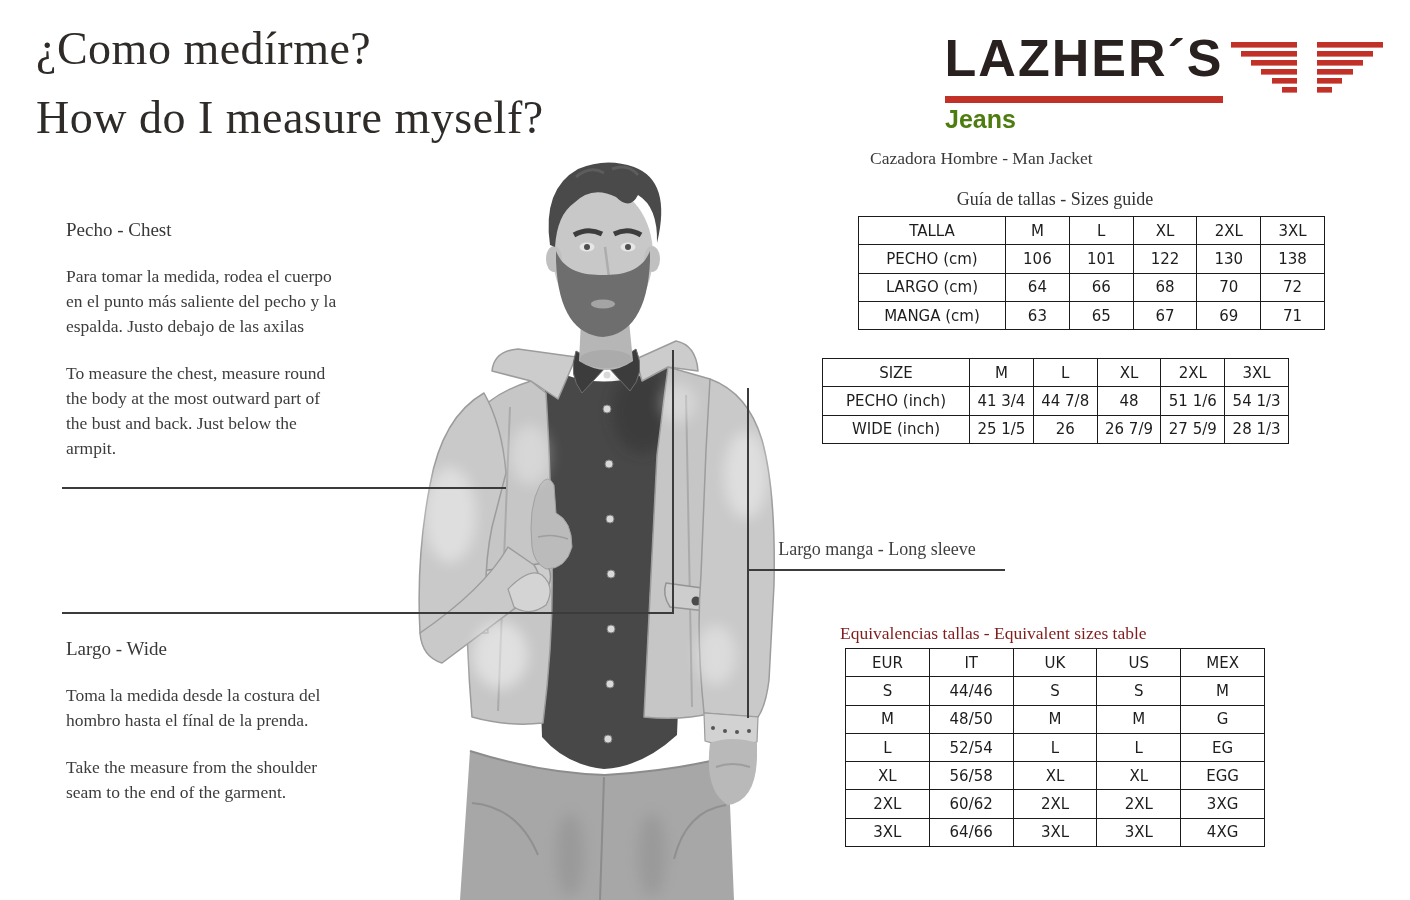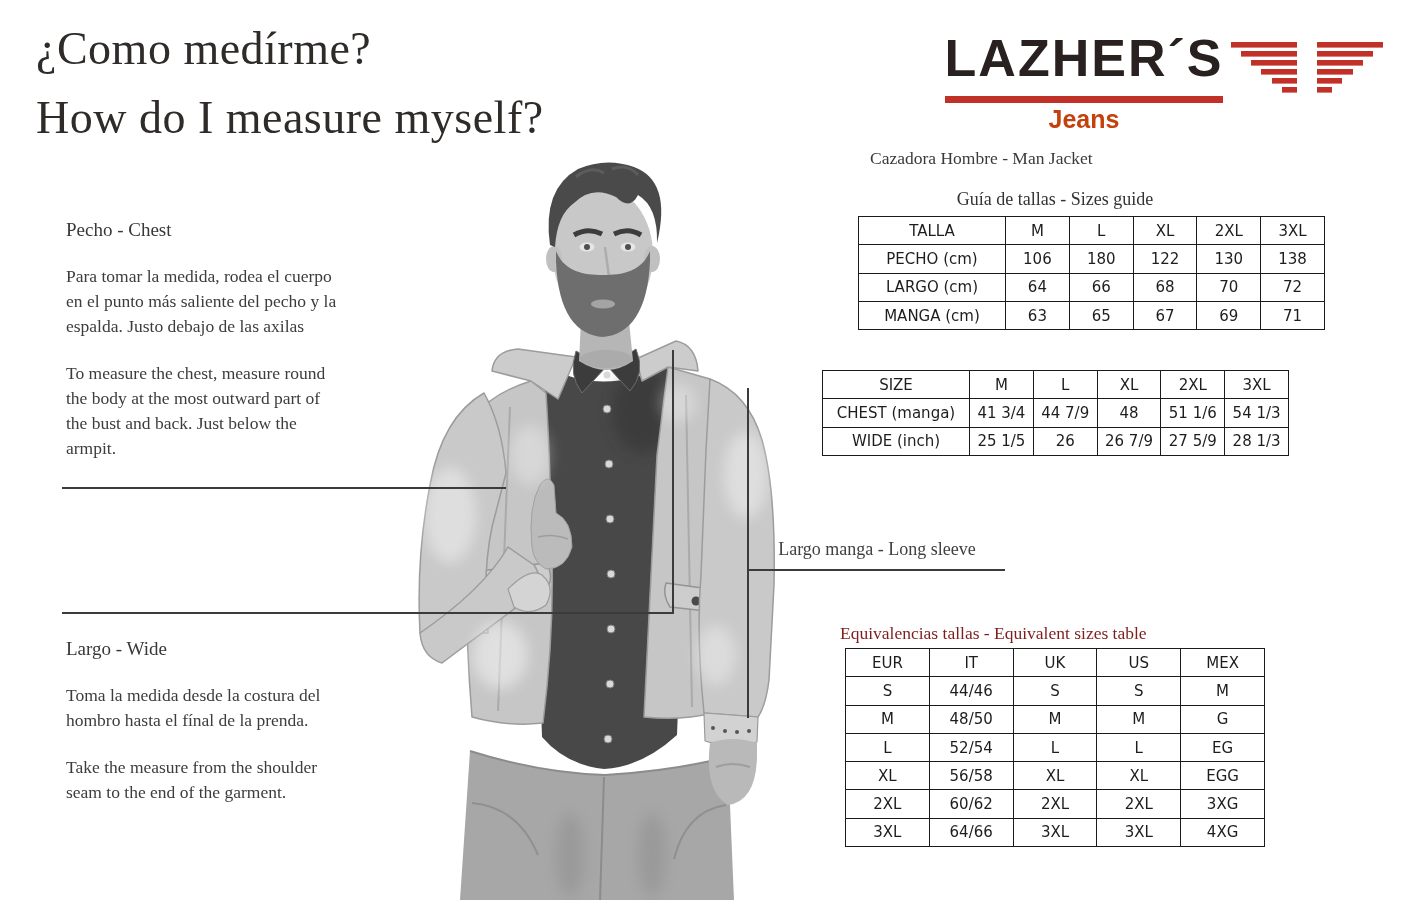--- a/index.html
+++ b/index.html
@@ -10,22 +10,22 @@
   
   .title{position:absolute;left:36px;top:14px;z-index:3;font-size:46px;line-height:69px;
          color:#2e2b29;letter-spacing:.5px;font-weight:400;}
 
   
   .brand{position:absolute;left:943px;top:30px;width:447px;height:105px;z-index:3;}
   .brand-name{position:absolute;left:0;top:-2px;width:282px;text-align:center;
               font-family:"Liberation Sans",sans-serif;font-weight:800;font-size:52px;
               letter-spacing:2px;color:#29211f;white-space:nowrap;}
   .brand-underline{position:absolute;left:2px;top:66px;width:278px;height:7px;background:#c13128;}
-  .brand-tagline{position:absolute;left:2px;top:75px;width:278px;text-align:center;
-                 font-family:"Liberation Sans",sans-serif;font-weight:800;font-size:25px;color:#c2410c;}
+  .brand-tagline{position:absolute;left:2px;top:75px;width:278px;
+                 font-family:"Liberation Sans",sans-serif;font-weight:800;font-size:25px;color:#4d7c0f;}
   .brand-wings{position:absolute;left:288px;top:12px;}
 
   
   .product-label{position:absolute;left:870px;top:148px;width:370px;text-align:left;
                  font-size:17.5px;z-index:3;color:#3a3a3a;}
   .caption-cm{position:absolute;left:870px;top:189px;width:370px;text-align:center;
               font-size:18px;z-index:3;color:#333;}
   .caption-eq{position:absolute;left:840px;top:623px;width:430px;
               font-size:17.5px;z-index:3;color:#7f1d1d;}
   .sleeve-label{position:absolute;left:750px;top:539px;width:254px;text-align:center;
@@ -39,21 +39,21 @@
   .sec-wide{left:66px;top:636px;width:282px;}
 
   
   table{position:absolute;z-index:3;border-collapse:collapse;background:#fff;table-layout:fixed;
         font-family:"DejaVu Sans","Liberation Sans",sans-serif;font-size:15px;color:#1d1d1d;}
   td{border:1.7px solid #1b1b1b;text-align:center;vertical-align:middle;padding:0;height:27.3px;
      overflow:hidden;white-space:nowrap;}
   .size-table{left:822px;width:467px;}
   .size-table td:first-child{width:146px;}
   .table-cm{top:216px;margin-left:36px;}
-  .table-inch{top:358px;margin-top:12px;}
+  .table-inch{top:358px;}
   .eq-table{left:845px;top:648px;width:420px;}
 
   
   .cl{position:absolute;background:#3b3b3b;z-index:2;}
   .line-chest{left:62px;top:487px;width:444px;height:1.5px;}
   .line-wide{left:62px;top:612px;width:612px;height:1.5px;}
   .vline-a{left:672px;top:350px;width:1.5px;height:263px;}
   .vline-b{left:747px;top:388px;width:1.5px;height:330px;}
   .line-sleeve{left:747px;top:569px;width:258px;height:1.5px;}
 
@@ -116,21 +116,21 @@
           <td>TALLA</td>
           <td>M</td>
           <td>L</td>
           <td>XL</td>
           <td>2XL</td>
           <td>3XL</td>
         </tr>
         <tr>
           <td>PECHO (cm)</td>
           <td>106</td>
-          <td>180</td>
+          <td>101</td>
           <td>122</td>
           <td>130</td>
           <td>138</td>
         </tr>
         <tr>
           <td>LARGO (cm)</td>
           <td>64</td>
           <td>66</td>
           <td>68</td>
           <td>70</td>
@@ -150,23 +150,23 @@
     <tbody>
         <tr>
           <td>SIZE</td>
           <td>M</td>
           <td>L</td>
           <td>XL</td>
           <td>2XL</td>
           <td>3XL</td>
         </tr>
         <tr>
-          <td>CHEST (manga)</td>
+          <td>PECHO (inch)</td>
           <td>41 3/4</td>
-          <td>44 7/9</td>
+          <td>44 7/8</td>
           <td>48</td>
           <td>51 1/6</td>
           <td>54 1/3</td>
         </tr>
         <tr>
           <td>WIDE (inch)</td>
           <td>25 1/5</td>
           <td>26</td>
           <td>26 7/9</td>
           <td>27 5/9</td>

